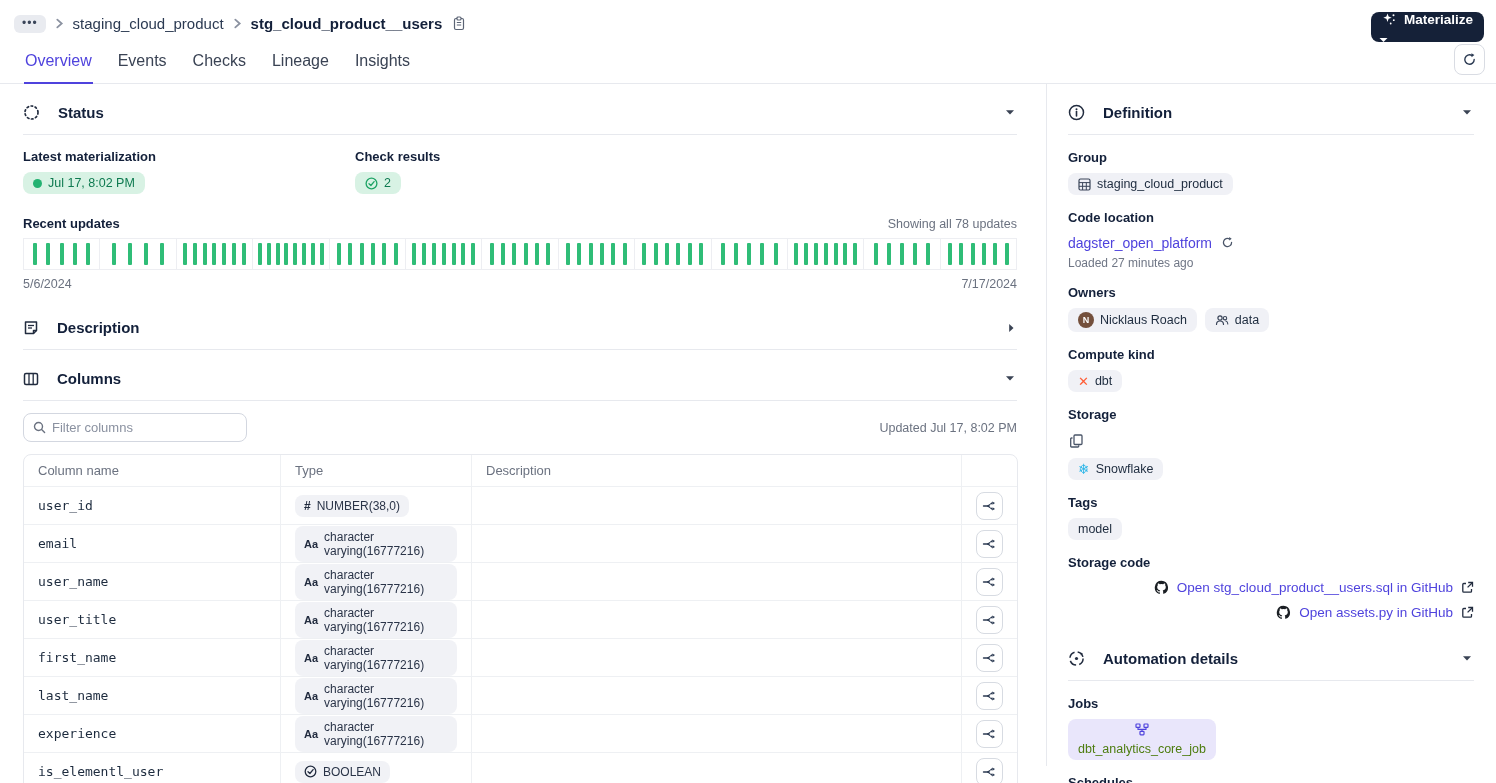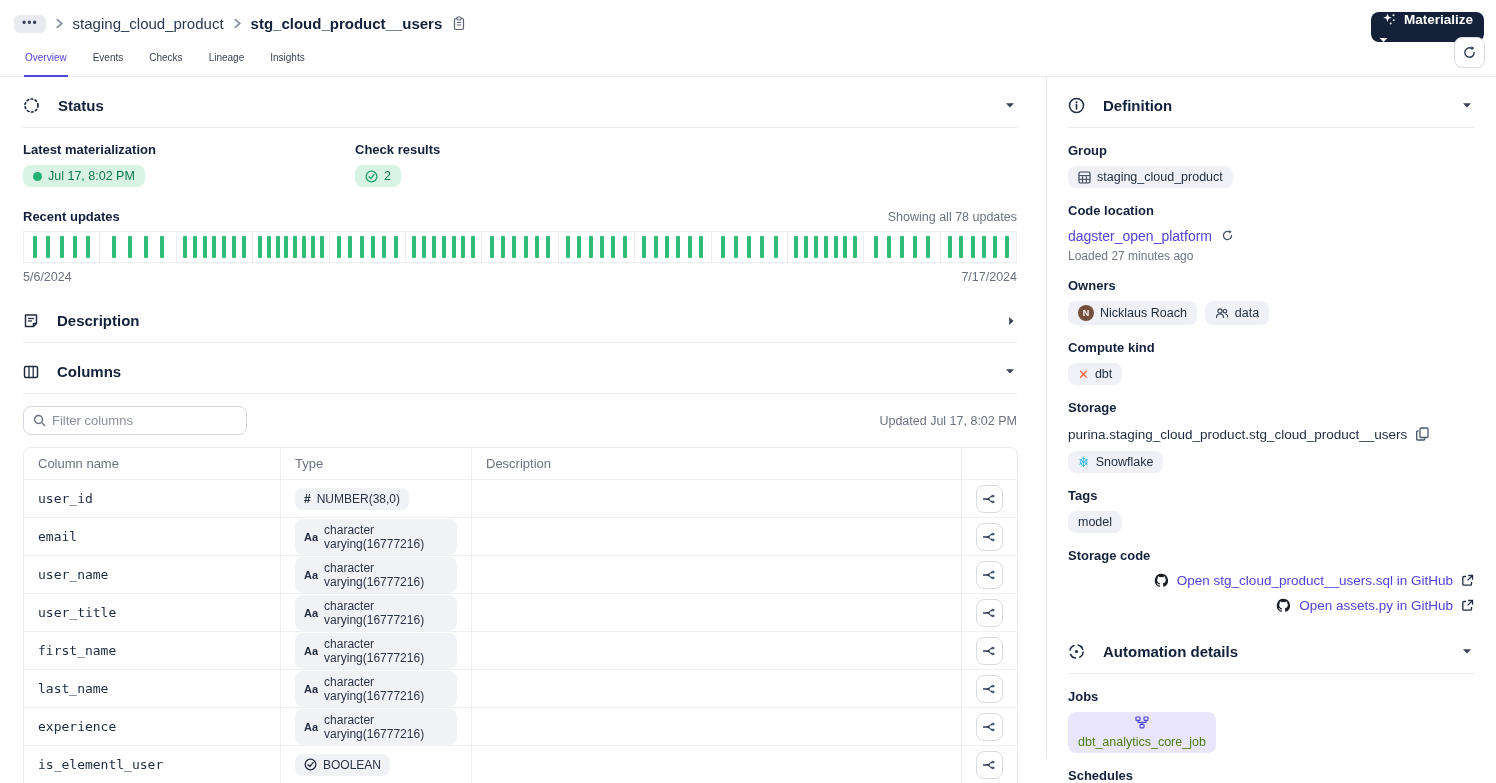--- a/index.html
+++ b/index.html
@@ -20,21 +20,21 @@
   .crumb-asset { font-size:15px; font-weight:700; color:#13203a; }
   .icon-btn-plain { background:none; border:none; cursor:pointer; display:flex; align-items:center; padding:2px; }
 
   .materialize-btn { position:absolute; top:12px; right:12px; display:flex; align-items:stretch;
                      background:#152138; border-radius:8px; color:#fff; height:30px; overflow:hidden; cursor:pointer;flex-direction:column; }
   .materialize-main { display:flex; align-items:center; gap:7px; padding:0 11px; font-size:13.5px; font-weight:600; }
   .materialize-divider { width:1px; background:rgba(255,255,255,0.25); margin:5px 0; }
   .materialize-caret { display:flex; align-items:center; justify-content:center; width:26px; }
 
   .tabs-row { display:flex; gap:24px; padding:0 0 0 24px; margin-top:2px; }
-  .tab { font-size:10px; color:#3a4354; padding:10px 1px 12px; cursor:pointer; border-bottom:2px solid transparent; margin-bottom:-1px; }
+  .tab { font-size:16px; color:#3a4354; padding:10px 1px 12px; cursor:pointer; border-bottom:2px solid transparent; margin-bottom:-1px; }
   .tab.active { color:#4f43dd; border-bottom-color:#4f43dd; font-weight:500; }
 
   .refresh-btn { position:absolute; right:11px; bottom:8px; width:31px; height:31px; border:1px solid #d9dce3;
                  border-radius:8px; background:#fff; display:flex; align-items:center; justify-content:center; cursor:pointer; }
 
   
   .main { display:flex; height:682px; }
   .left-panel { width:1047px; border-right:1px solid #e7e9ee; padding:0 29px 0 23px; }
   .right-panel { flex:1; padding:0 22px 0 21px; }
 
@@ -670,21 +670,20 @@
     </div>
 
     <div class="def-label">Compute kind</div>
     <span class="pill pill-gray">
       <span class="dbt-x">✕</span>
       <span>dbt</span>
     </span>
 
     <div class="def-label">Storage</div>
     <div class="storage-row">
-      <span>purina.staging_cloud_product.stg_cloud_product__users</span>
       <button class="icon-btn-plain">
         <span>
           <svg width="13" height="14" viewBox="0 0 13 14">
               <rect x="4" y="1" width="8" height="9.5" rx="1" fill="none" stroke="#4a5568" stroke-width="1.3"></rect>
               <path d="M2.5 4 h-1 a0.8 0.8 0 0 0 -0.8 0.8 v7.4 a0.8 0.8 0 0 0 0.8 0.8 h6.4 a0.8 0.8 0 0 0 0.8 -0.8 v-1" fill="none" stroke="#4a5568" stroke-width="1.3"></path>
             </svg>
         </span>
       </button>
     </div>
     <span class="pill pill-gray">

